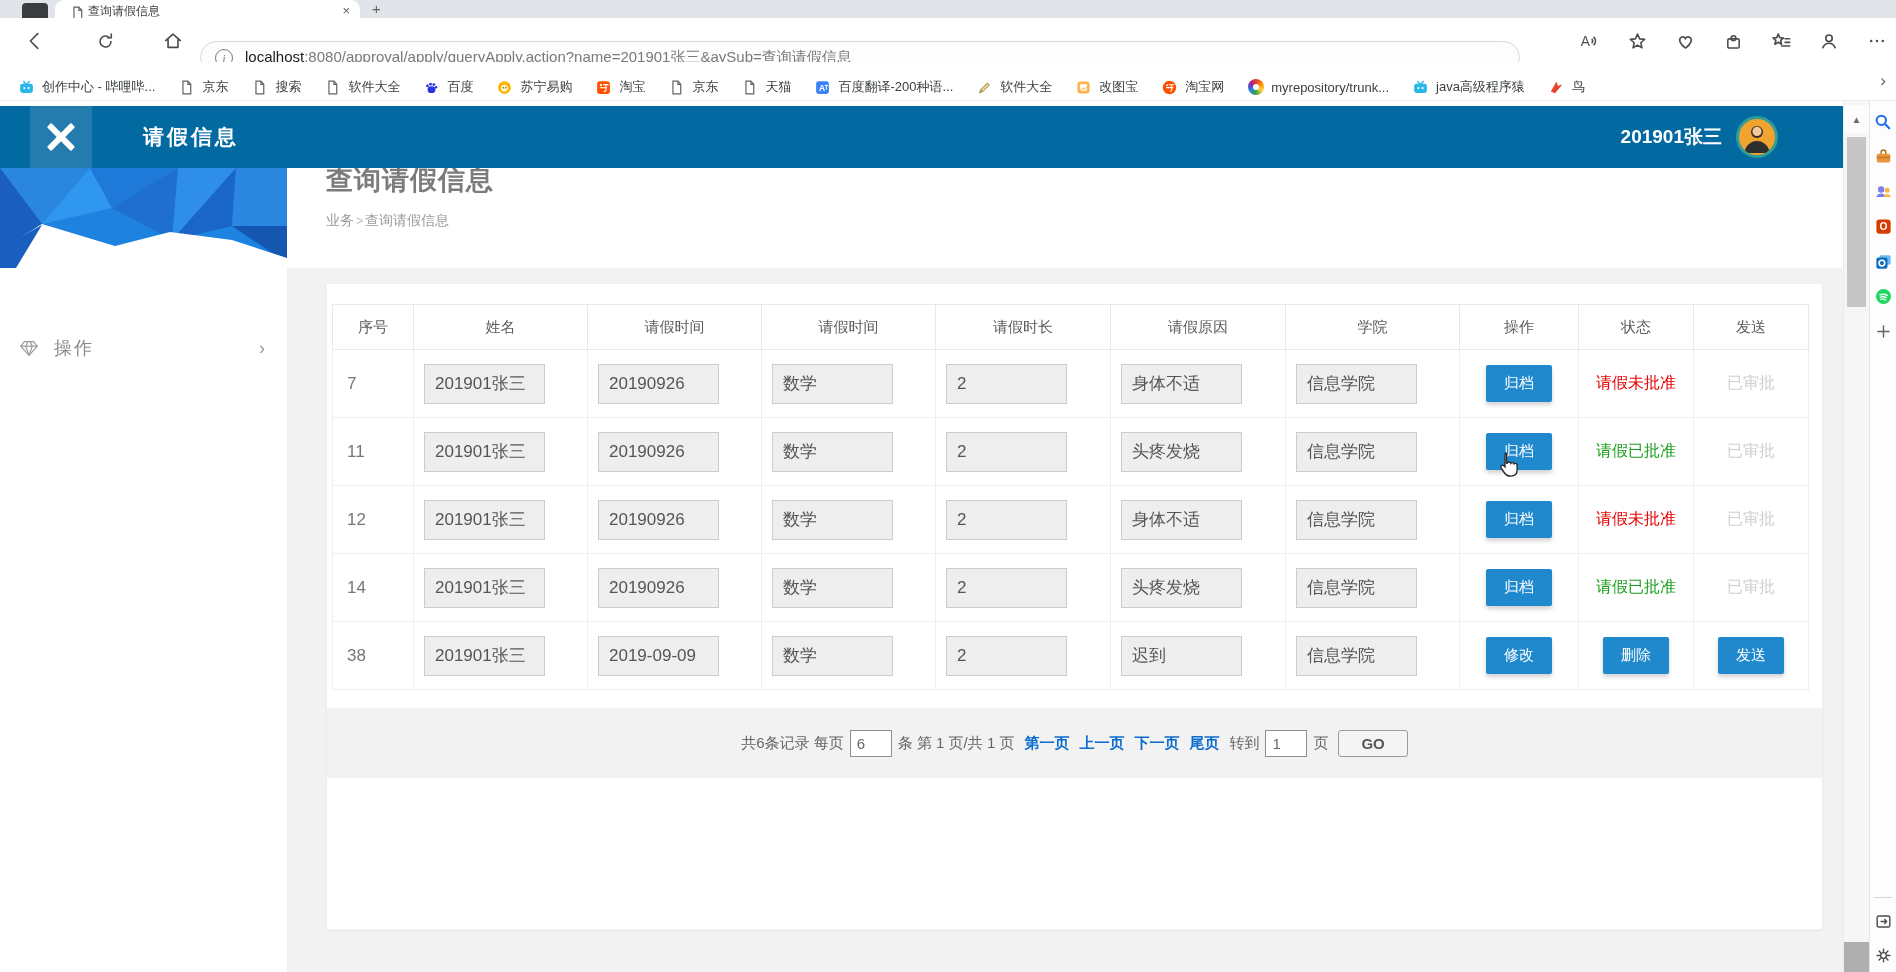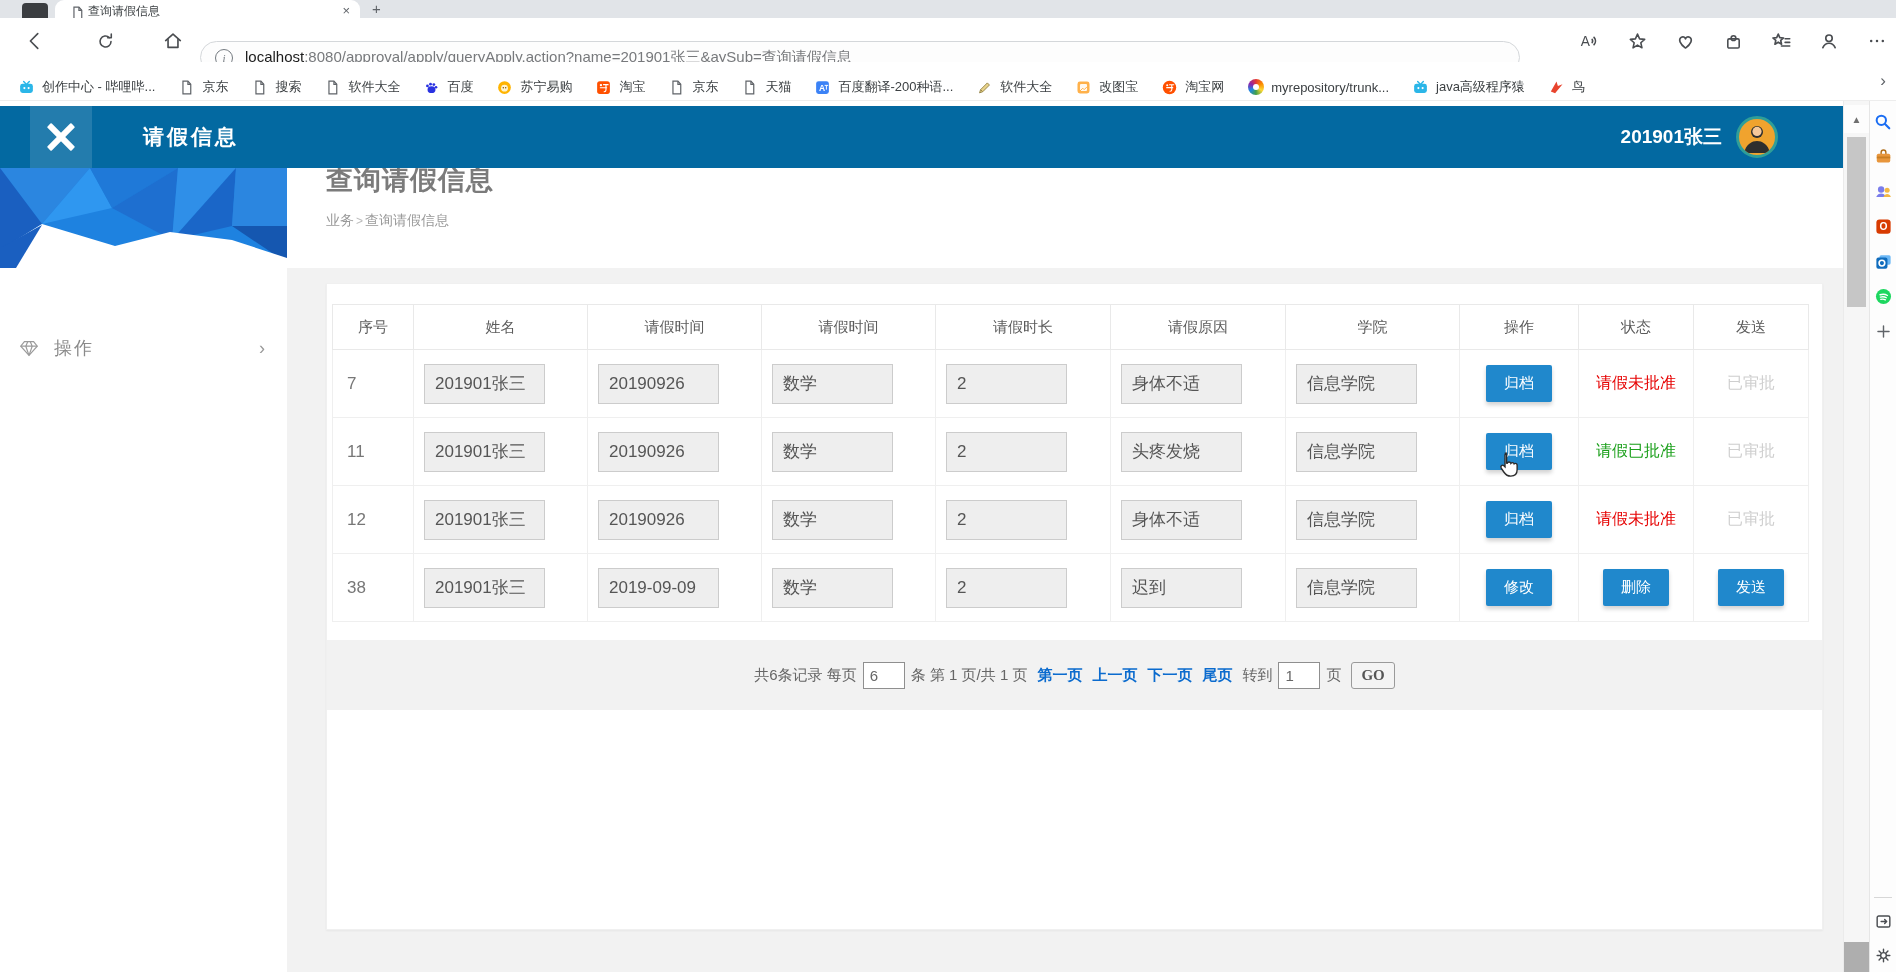--- a/index.html
+++ b/index.html
@@ -74,21 +74,21 @@
   .btn-blue { display:inline-block; min-width:66px; padding:9px 8px; background:#2088CC; color:#fff; font-size:15px; text-align:center; border:none; border-radius:2px; box-shadow:0 3px 4px rgba(0,0,0,.18); cursor:pointer; font-family:inherit; }
   .st-text { font-size:16px; }
   .send-text { font-size:16px; color:#cfcfcf; }
   .op-cell { position:relative; }
   .cursor-svg { position:absolute; left:34px; top:32px; z-index:8; }
 
   .pager { margin-top:18px; height:70px; background:#f2f2f2; display:flex; align-items:center; justify-content:center; gap:6px; font-size:15px; color:#666; }
   .pager .pg-input { width:42px; height:27px; border:1px solid #8f8f8f; background:#fff; font-size:15px; color:#666; padding-left:6px; font-family:inherit; }
   .pager .links { display:flex; gap:10px; margin:0 4px; }
   .pager .lnk { color:#0b6bce; font-weight:bold; cursor:pointer; }
-  .pager .go-btn { margin-left:4px; border:1px solid #9a9a9a; background:#f4f4f4; border-radius:3px; font-size:15px; font-weight:bold; color:#555; padding:4px 9px; cursor:pointer; font-family:Liberation Serif, serif; }
+  .pager .go-btn { margin-left:4px; border:1px solid #9a9a9a; background:#f4f4f4; border-radius:3px; font-size:15px; font-weight:bold; color:#555; padding:4px 22px; cursor:pointer; font-family:Liberation Sans, sans-serif; }
 
   
   .pg-scroll { position:absolute; left:1843px; top:0; width:26px; height:871px; background:#f6f6f6; border-left:1px solid #ebebeb; }
   .pg-up { position:absolute; left:0; top:4px; width:25px; height:28px; background:#fdfdfd; color:#6f6f6f; font-size:10px; display:flex; align-items:center; justify-content:center; }
   .pg-thumb { position:absolute; left:3px; top:36px; width:19px; height:170px; background:#c6c6c6; }
   .pg-down { position:absolute; left:0; bottom:0; width:25px; height:30px; background:#aeaeae; }
 
   
   .rail { position:absolute; left:1869px; top:0; width:27px; height:871px; background:#fdfdfd; border-left:1px solid #e6e6e6; }
   .rail-icons { position:absolute; left:0; top:10px; width:26px; display:flex; flex-direction:column; align-items:center; gap:14px; }
@@ -458,20 +458,32 @@
                   <td><input class="cell-input" value="20190926" style=""></td>
                   <td><input class="cell-input" value="数学" style=""></td>
                   <td><input class="cell-input" value="2" style=""></td>
                   <td><input class="cell-input" value="身体不适" style=""></td>
                   <td><input class="cell-input" value="信息学院" style=""></td>
                   <td class="c op-cell"><button class="btn-blue">归档</button></td>
                   <td class="c"><span class="st-text" style="color: rgb(230, 0, 0);">请假未批准</span></td>
                   <td class="c"><span class="send-text">已审批</span></td>
                 </tr>
                 <tr>
+                  <td class="seq">14</td>
+                  <td><input class="cell-input" value="201901张三" style=""></td>
+                  <td><input class="cell-input" value="20190926" style=""></td>
+                  <td><input class="cell-input" value="数学" style=""></td>
+                  <td><input class="cell-input" value="2" style=""></td>
+                  <td><input class="cell-input" value="头疼发烧" style=""></td>
+                  <td><input class="cell-input" value="信息学院" style=""></td>
+                  <td class="c op-cell"><button class="btn-blue">归档</button></td>
+                  <td class="c"><span class="st-text" style="color: rgb(28, 160, 28);">请假已批准</span></td>
+                  <td class="c"><span class="send-text">已审批</span></td>
+                </tr>
+                <tr>
                   <td class="seq">38</td>
                   <td><input class="cell-input" value="201901张三" style=""></td>
                   <td><input class="cell-input" value="2019-09-09" style=""></td>
                   <td><input class="cell-input" value="数学" style=""></td>
                   <td><input class="cell-input" value="2" style=""></td>
                   <td><input class="cell-input" value="迟到" style=""></td>
                   <td><input class="cell-input" value="信息学院" style=""></td>
                   <td class="c op-cell"><button class="btn-blue">修改</button></td>
                   <td class="c"><button class="btn-blue">删除</button></td>
                   <td class="c"><button class="btn-blue">发送</button></td>

